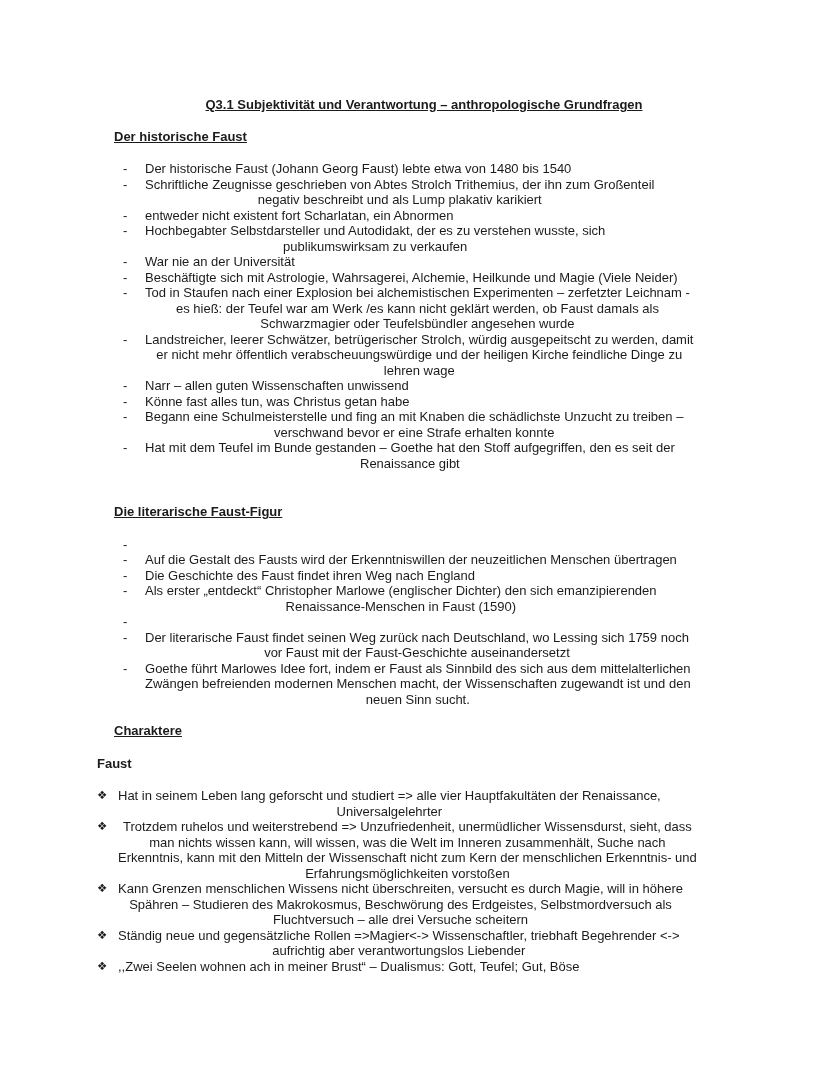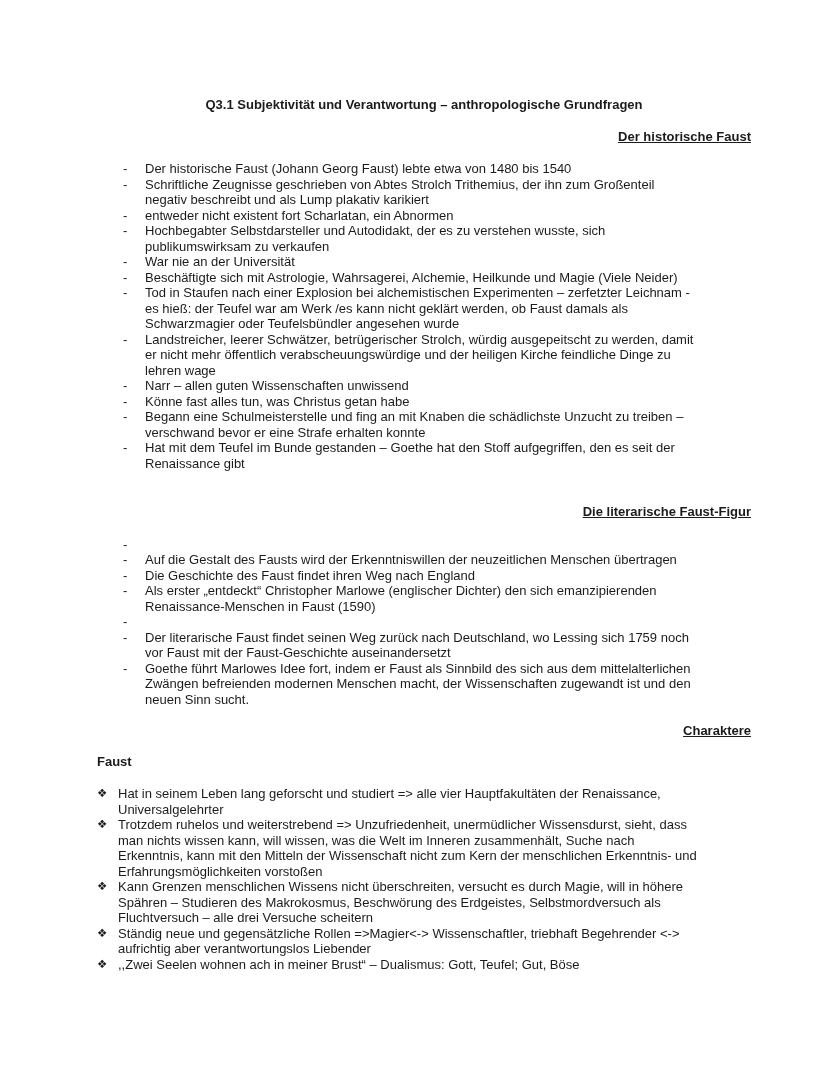--- a/index.html
+++ b/index.html
@@ -20,29 +20,29 @@
     box-sizing: border-box;
     width: 828px;
     height: 1071px;
     padding: 97px 77px 40px 97px;
     background: #ffffff;
   }
   .doc-title {
     margin: 0;
     font-size: 13px;
     font-weight: bold;
+    text-decoration: underline;
     text-align: center;
     white-space: nowrap;
   }
   .section-heading {
-    margin: 0;
+    margin: 17px;
     font-size: 13px;
     font-weight: bold;
     text-decoration: underline;
-    text-align: right;
   }
   .sub-heading {
     margin: 15px 0 0 0;
     font-size: 13px;
     font-weight: bold;
   }
   .hist-heading   { margin-top: 16px; }
   .lit-heading    { margin-top: 33px; }
   .char-heading   { margin-top: 16px; }
 
@@ -62,20 +62,21 @@
   }
   .diamond-list { margin-top: 2px; }
   .diamond-list li { padding-left: 0; }
   .diamond-list .marker {
     flex: 0 0 21px;
     width: 21px;
     font-size: 11.5px;
   }
   .btext {
     white-space: pre-line;
+    text-align: center;
   }
 </style>
 </head>
 <body style="color: rgb(27, 27, 27); background: rgb(255, 255, 255);">
 
 <div class="page">
 
   <h1 class="doc-title">Q3.1 Subjektivität und Verantwortung – anthropologische Grundfragen</h1>
 
   <section>

